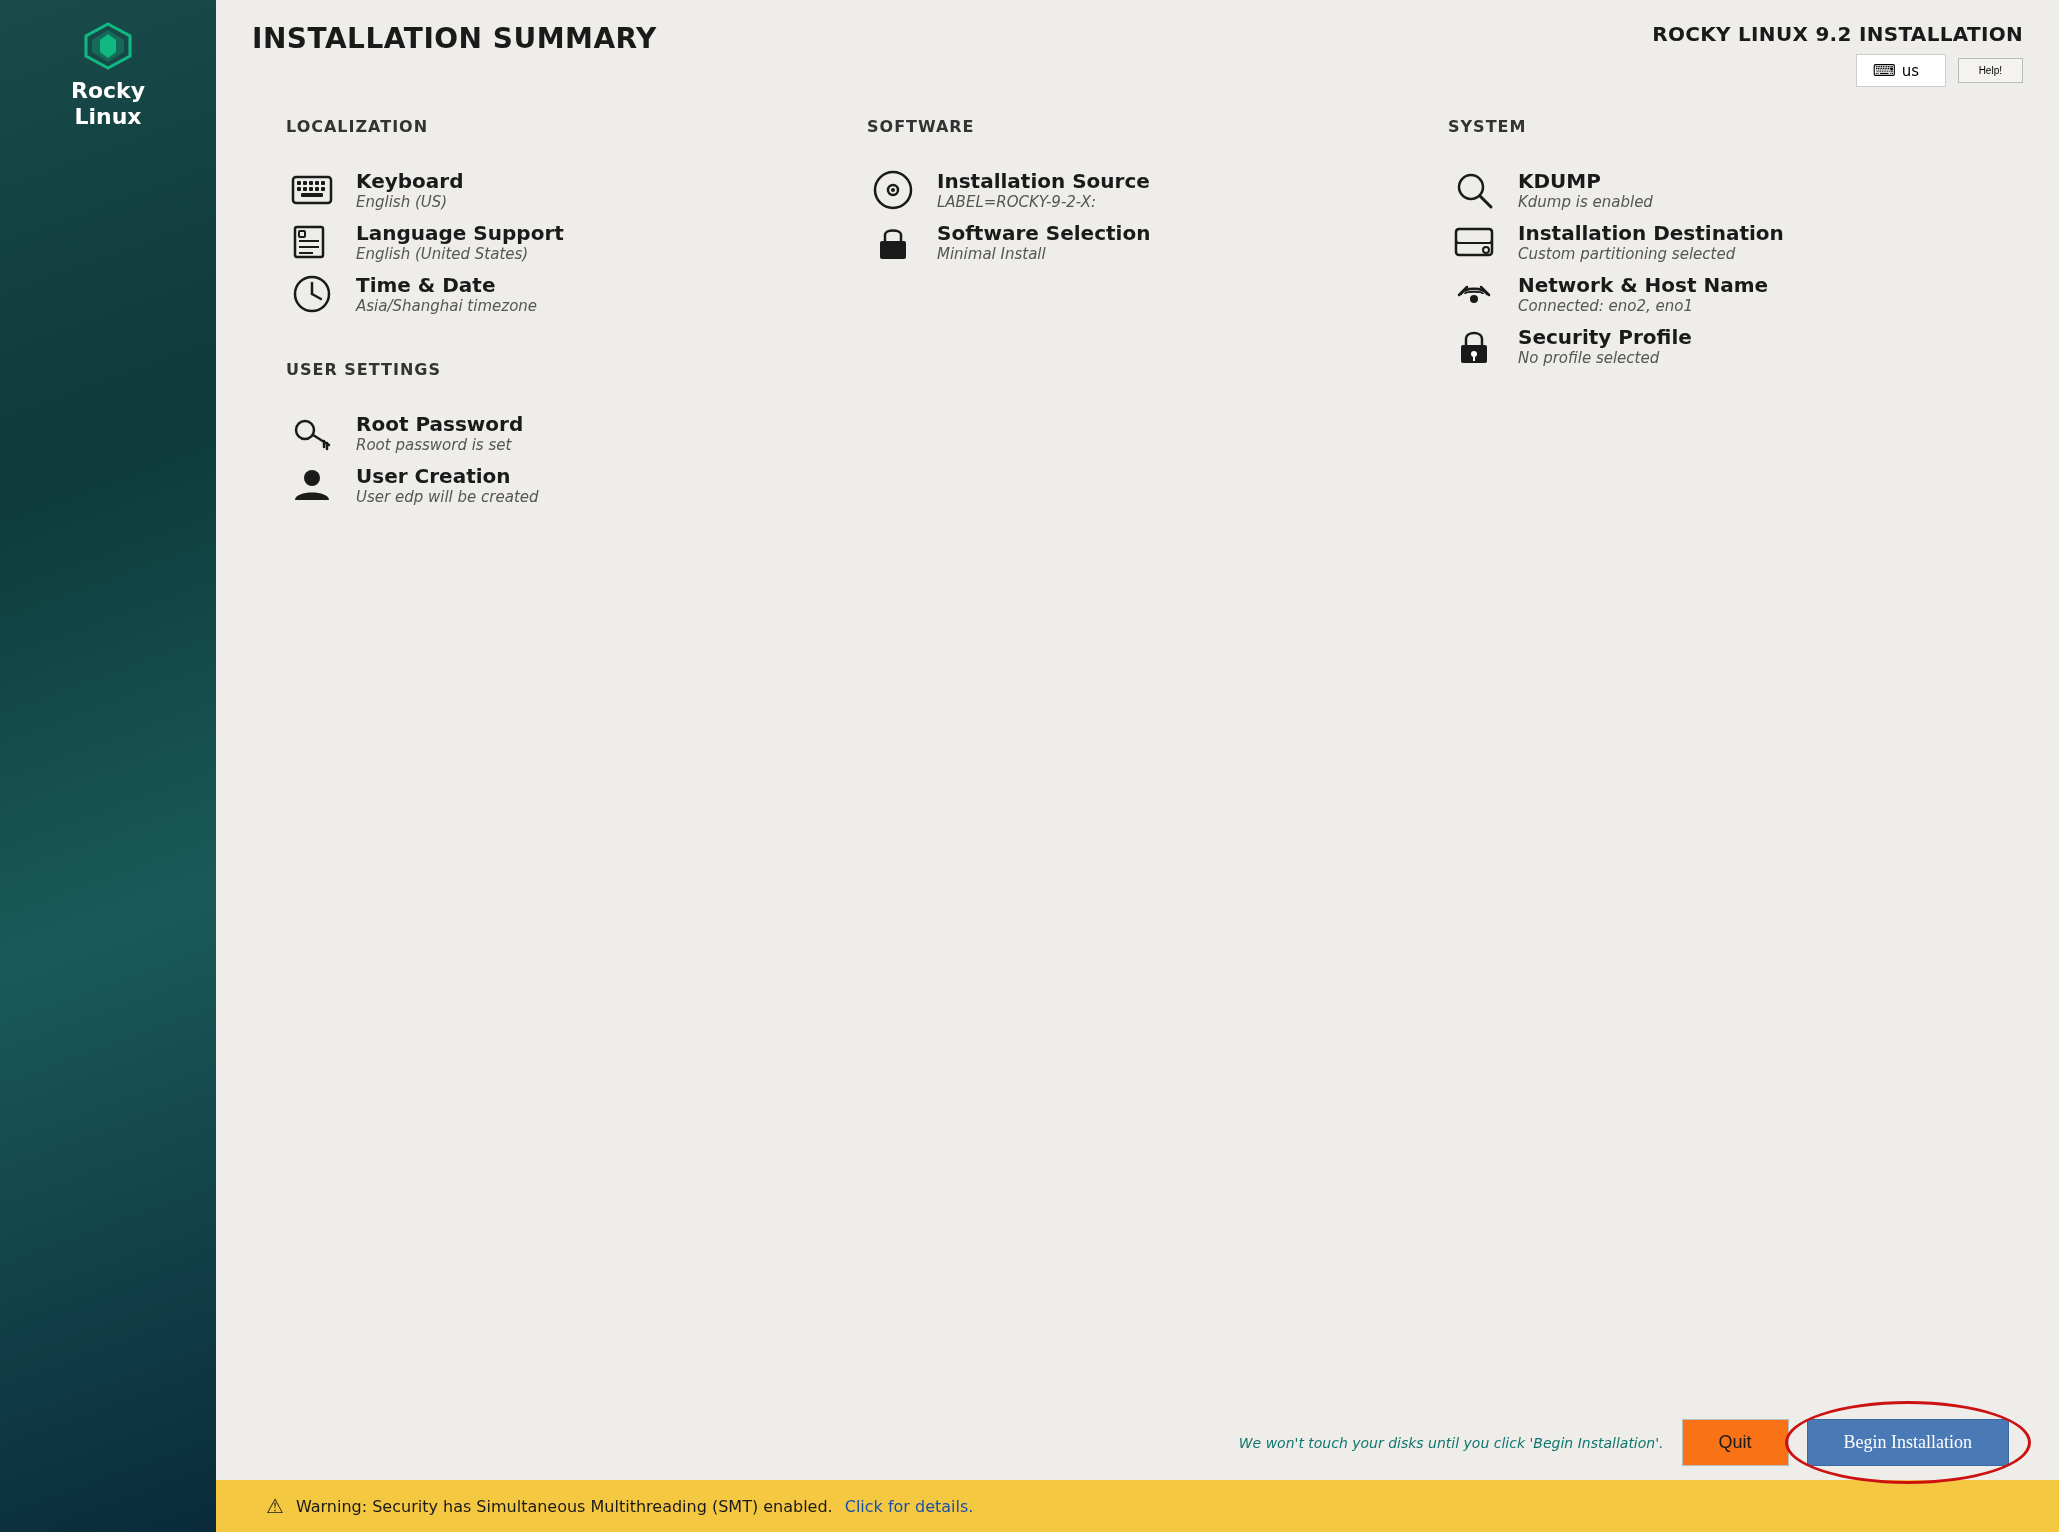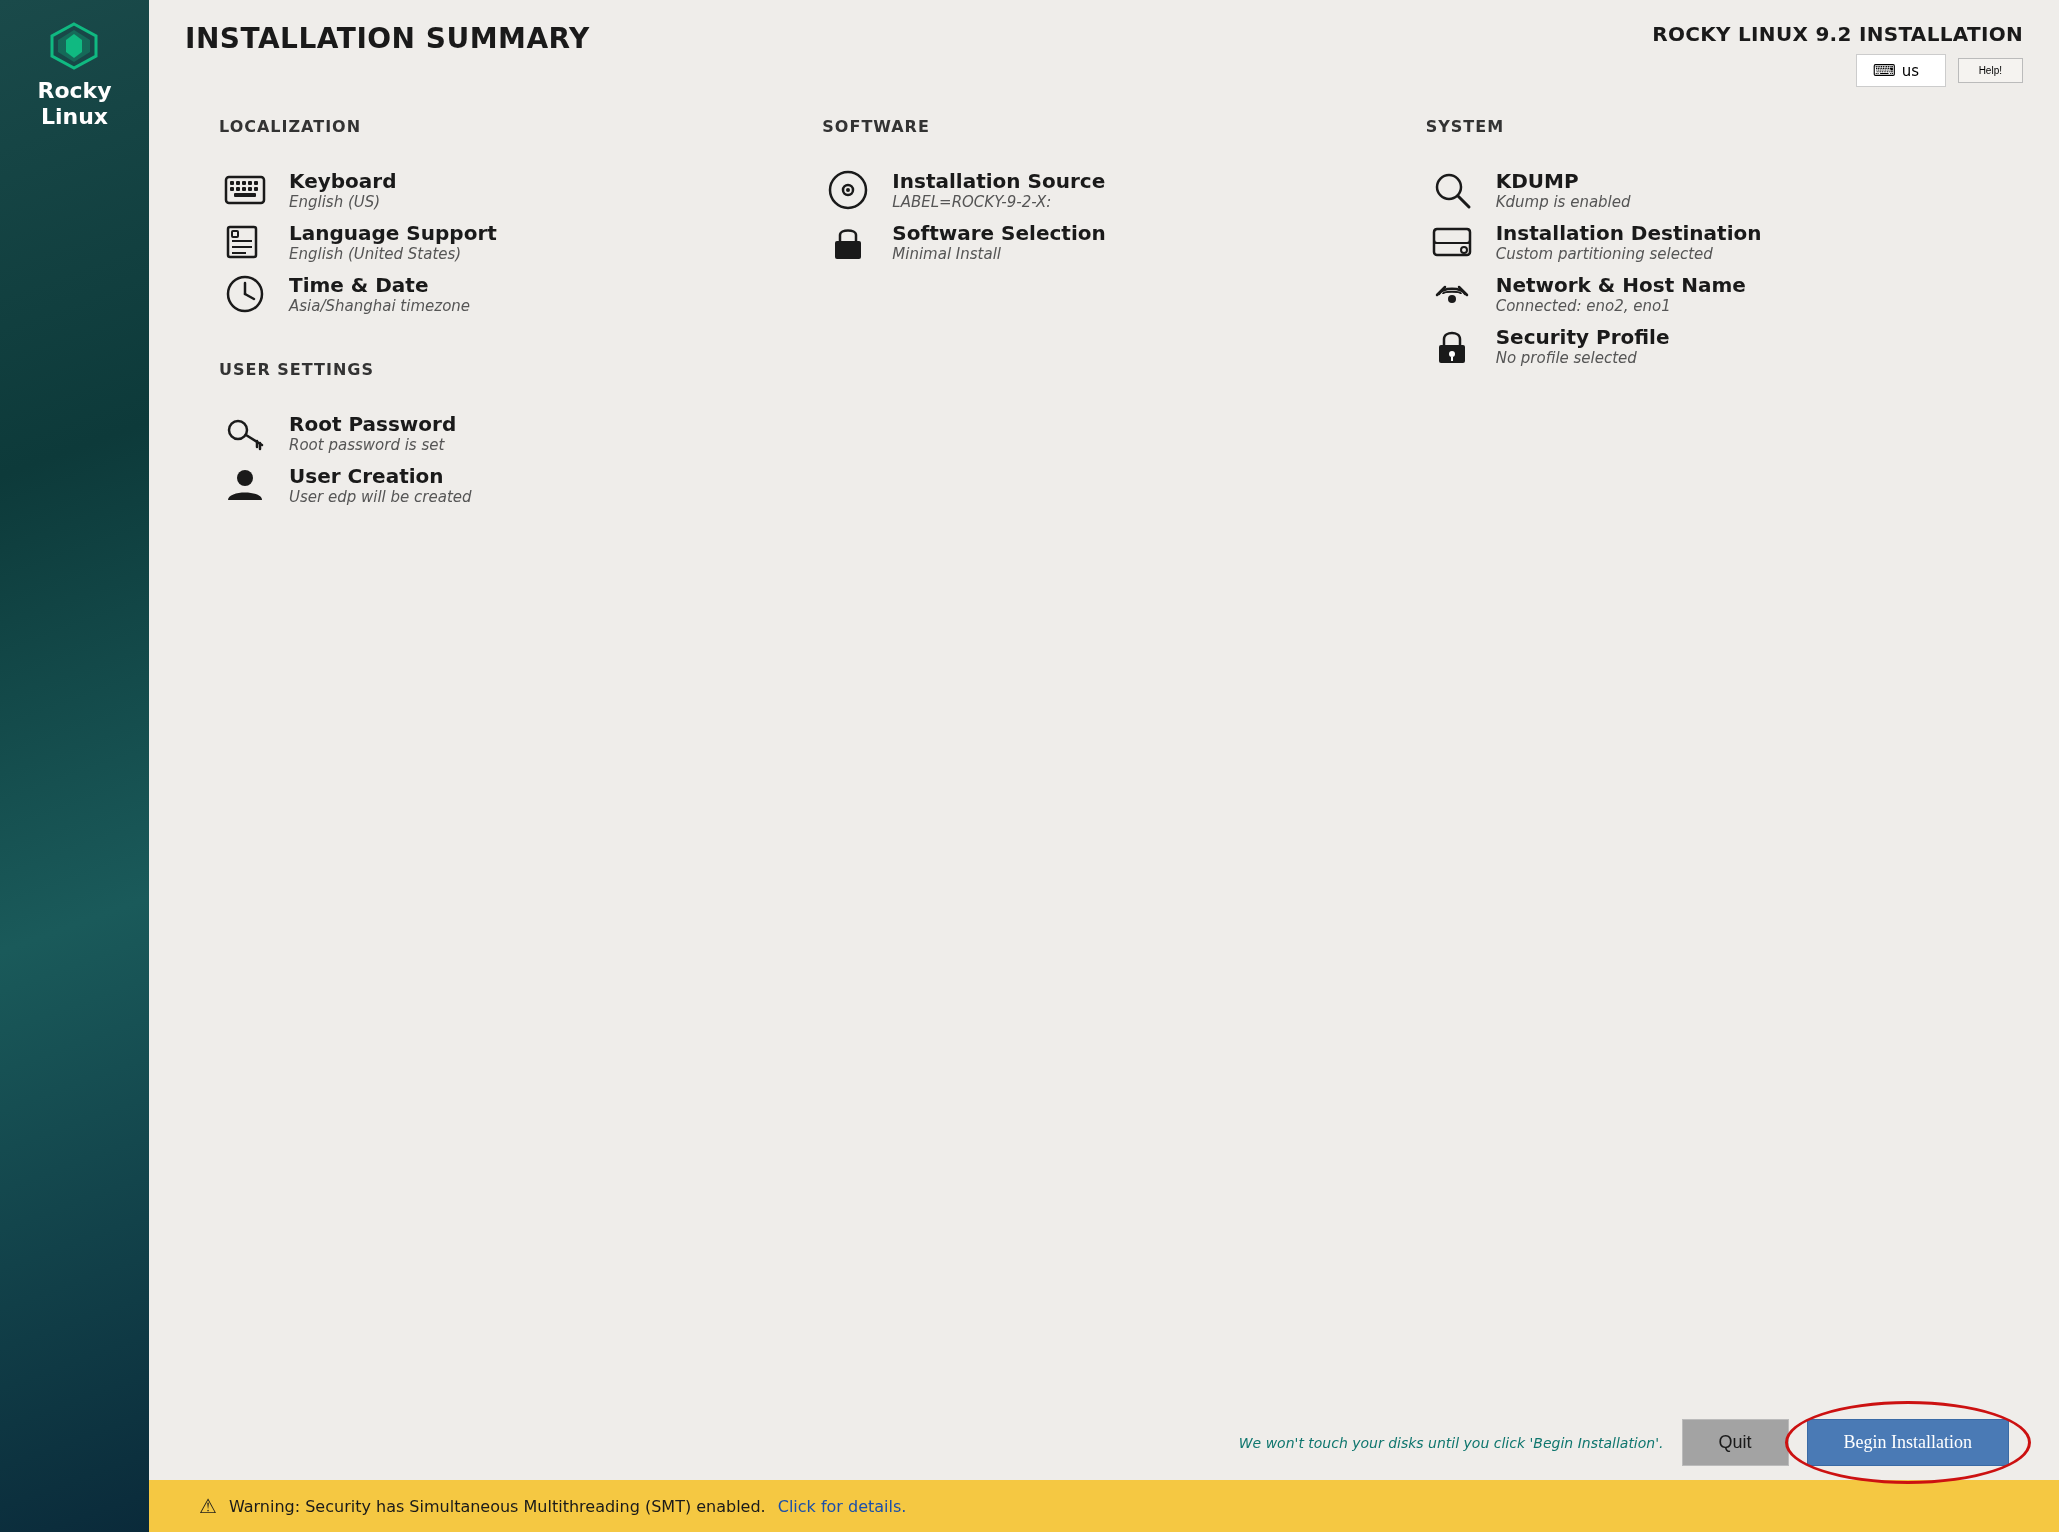--- a/index.html
+++ b/index.html
@@ -7,21 +7,21 @@
       font-family: 'DejaVu Sans', Arial, sans-serif;
       display: flex;
       width: 2059px;
       height: 1532px;
       overflow: hidden;
       background: #f0eeeb;
     }
 
     
     .sidebar {
-      width: 149px;
+      width: 216px;
       min-height: 100%;
       background: linear-gradient(160deg, #1a4a4a 0%, #0d3a3a 30%, #1a5a5a 60%, #0a2a3a 100%);
       display: flex;
       flex-direction: column;
       align-items: center;
       padding-top: 20px;
       flex-shrink: 0;
     }
     .logo-container {
       display: flex;
@@ -189,21 +189,21 @@
     }
 
     .disclaimer-text {
       font-size: 14px;
       color: #0f766e;
       text-align: right;
       font-style: italic;
     }
 
     .quit-button {
-      background: #a3a3a3;
+      background: #f97316;
       border: 1px solid #bbb;
       padding: 12px 36px;
       font-size: 18px;
       cursor: pointer;
       color: #1a1a1a;
     }
 
     .begin-button {
       background: #4a7ab5;
       border: 1px solid #3a6aa5;

